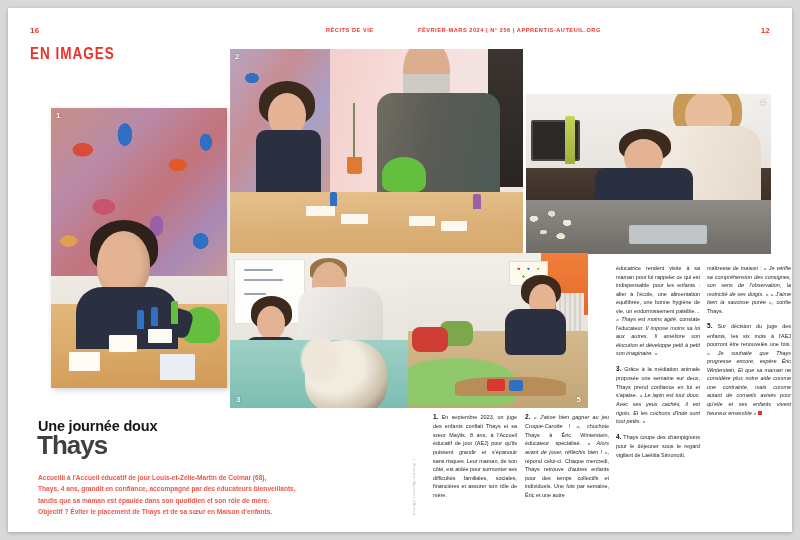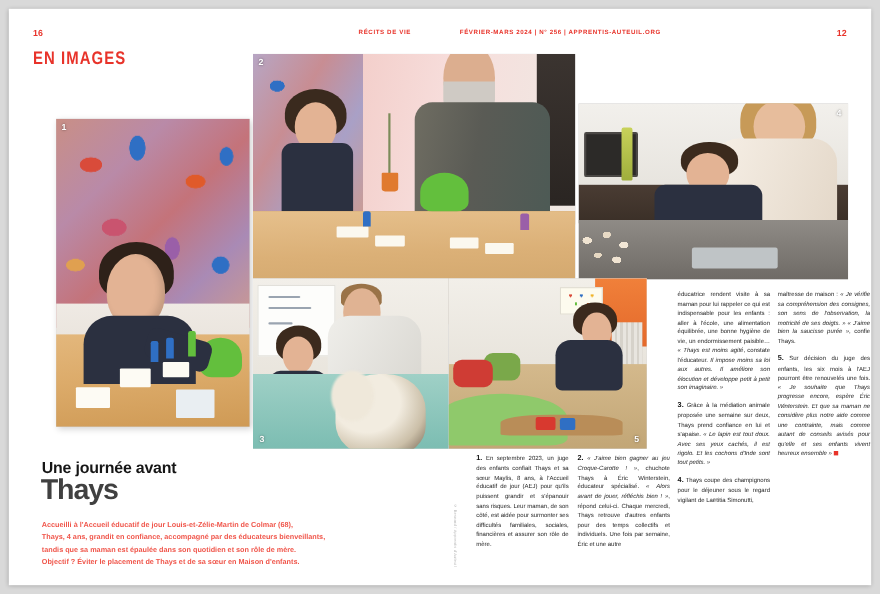--- a/index.html
+++ b/index.html
@@ -438,21 +438,21 @@
       <div class="p5-childHair"></div>
       <div class="p5-childHead"></div>
       <div class="p5-childBody"></div>
       <div class="p5-track"></div>
       <div class="p5-train"></div>
       <div class="p5-train2"></div>
     </div>
     <div class="badge badge-br">5</div>
   </div>
 
-  <div class="kicker">Une journée avant</div>
+  <div class="kicker">Une journée doux</div>
   <div class="headline">Thays</div>
 
   <div class="standfirst" id="standfirst">
       <span>Accueilli à l'Accueil éducatif de jour Louis-et-Zélie-Martin de Colmar (68),</span>
       <span>Thays, 4 ans, grandit en confiance, accompagné par des éducateurs bienveillants,</span>
       <span>tandis que sa maman est épaulée dans son quotidien et son rôle de mère.</span>
       <span>Objectif ? Éviter le placement de Thays et de sa sœur en Maison d'enfants.</span>
     </div>
 
   <div class="credit">© Besnard / Apprentis d'Auteuil</div>

